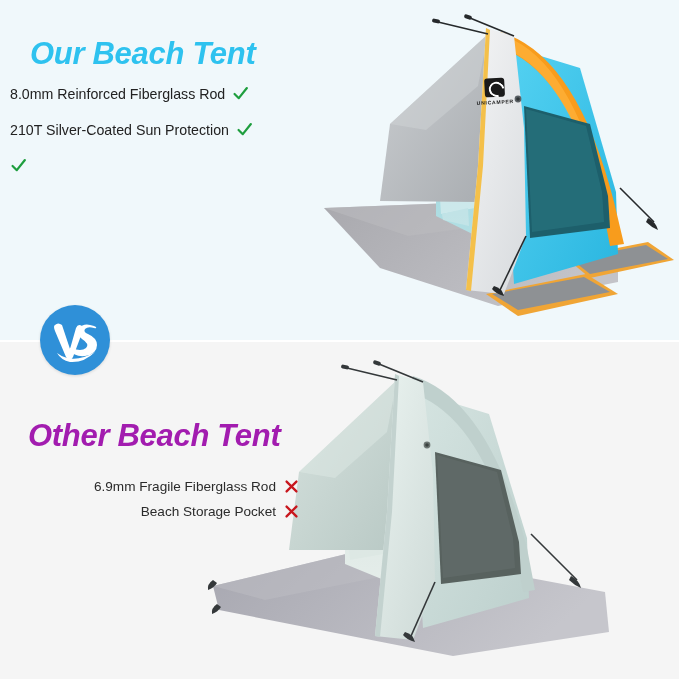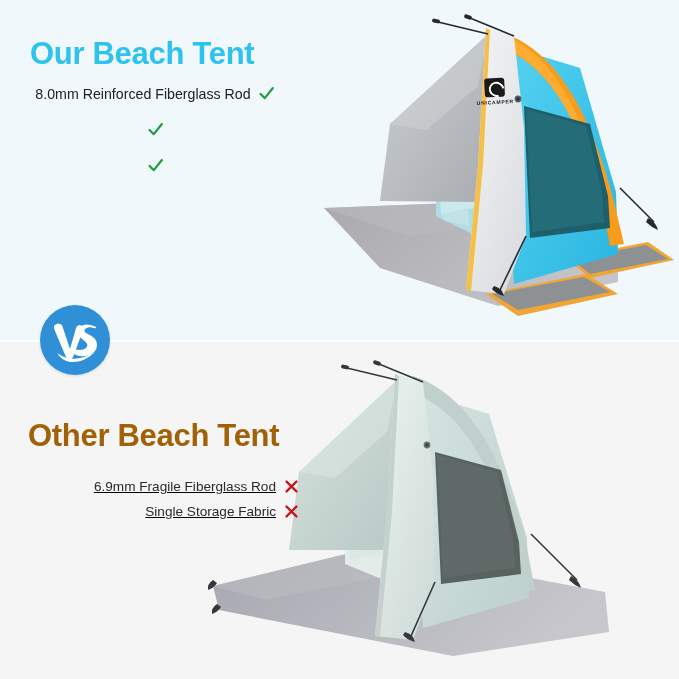--- a/index.html
+++ b/index.html
@@ -13,27 +13,27 @@
 
   
   .panel{position:absolute;left:0;width:679px;overflow:hidden;}
   #panel-top{top:0;height:341px;background:#f0f8fb;}
   #panel-bottom{top:341px;height:338px;background:#f5f5f5;}
   #divider{position:absolute;left:0;top:340px;width:679px;height:2px;
            background:#ffffff;z-index:6;}
 
   
   .heading{position:absolute;font-weight:bold;letter-spacing:-0.3px;
-           white-space:nowrap;}
+           white-space:nowrap;font-style:italic;}
   #title-top{left:30px;top:36px;font-size:31px;color:#2ec2ef;}
-  #title-bottom{left:28px;top:418px;font-size:31px;color:#a16207;}
+  #title-bottom{left:28px;top:418px;font-size:31px;color:#a21caf;}
 
   
   .features{position:absolute;display:flex;flex-direction:column;}
-  #features-top{left:10px;top:85px;width:290px;align-items:center;gap:19px;}
+  #features-top{left:10px;top:85px;width:290px;align-items:flex-start;gap:19px;}
   #features-bottom{left:10px;top:478px;width:290px;align-items:flex-end;gap:8px;}
   .feature-row{display:flex;align-items:center;gap:7px;white-space:nowrap;}
   .feature-text{font-size:14.2px;color:#222222;}
   #features-bottom .feature-text{font-size:13.6px;color:#2b2b2b;}
   .mark{width:17px;height:17px;flex:0 0 17px;display:block;}
 
   
   #vs-badge{position:absolute;left:40px;top:305px;width:70px;height:70px;
             border-radius:50%;background:#2f90d8;z-index:8;
             box-shadow:0 1px 3px rgba(0,0,0,.12);}
@@ -153,20 +153,21 @@
     <div class="features" id="features-top">
 
       <div class="feature-row">
         <span class="feature-text">8.0mm Reinforced Fiberglass Rod</span>
         <svg class="mark" viewBox="0 0 20 20">
           <path d="M3 10.5 L8 15.5 L17.5 3.6" fill="none" stroke="#1e9e3e" stroke-width="2.6" stroke-linecap="round" stroke-linejoin="round"></path>
         </svg>
       </div>
 
       <div class="feature-row">
+        <span class="feature-text">210T Silver-Coated Sun Protection</span>
         <svg class="mark" viewBox="0 0 20 20">
           <path d="M3 10.5 L8 15.5 L17.5 3.6" fill="none" stroke="#1e9e3e" stroke-width="2.6" stroke-linecap="round" stroke-linejoin="round"></path>
         </svg>
       </div>
 
       <div class="feature-row">
         <svg class="mark" viewBox="0 0 20 20">
           <path d="M3 10.5 L8 15.5 L17.5 3.6" fill="none" stroke="#1e9e3e" stroke-width="2.6" stroke-linecap="round" stroke-linejoin="round"></path>
         </svg>
       </div>
@@ -239,32 +240,32 @@
           <path d="M386 224 q8 4 10 12 q-7 -3 -12 -8 z"></path>
           <path d="M220 280 q8 2 10 10 q-8 -2 -12 -7 z"></path>
           <path d="M28 228 q-6 4 -5 10 q6 -2 9 -7 z"></path>
           <path d="M32 252 q-6 4 -5 10 q6 -2 9 -7 z"></path>
         </g>
       </svg>
     </div>
 
     <div class="heading" id="title-bottom" style="top:77px;">Other Beach Tent</div>
 
-    <div class="features" id="features-bottom" style="top:137px;text-decoration:underline;">
+    <div class="features" id="features-bottom" style="top:137px;">
 
       <div class="feature-row">
         <span class="feature-text">6.9mm Fragile Fiberglass Rod</span>
         <svg class="mark" viewBox="0 0 20 20">
           <path d="M4.2 4.2 L15.8 15.8 M15.8 4.2 L4.2 15.8" fill="none" stroke="#c8161d" stroke-width="2.7" stroke-linecap="round"></path>
         </svg>
       </div>
 
 
       <div class="feature-row">
-        <span class="feature-text">Single Storage Fabric</span>
+        <span class="feature-text">Beach Storage Pocket</span>
         <svg class="mark" viewBox="0 0 20 20">
           <path d="M4.2 4.2 L15.8 15.8 M15.8 4.2 L4.2 15.8" fill="none" stroke="#c8161d" stroke-width="2.7" stroke-linecap="round"></path>
         </svg>
       </div>
     </div>
   </div>
 
   <div id="vs-badge">
     <svg viewBox="0 0 70 70" xmlns="http://www.w3.org/2000/svg">
       <circle cx="35" cy="35" r="34" fill="#2f90d8"></circle>

